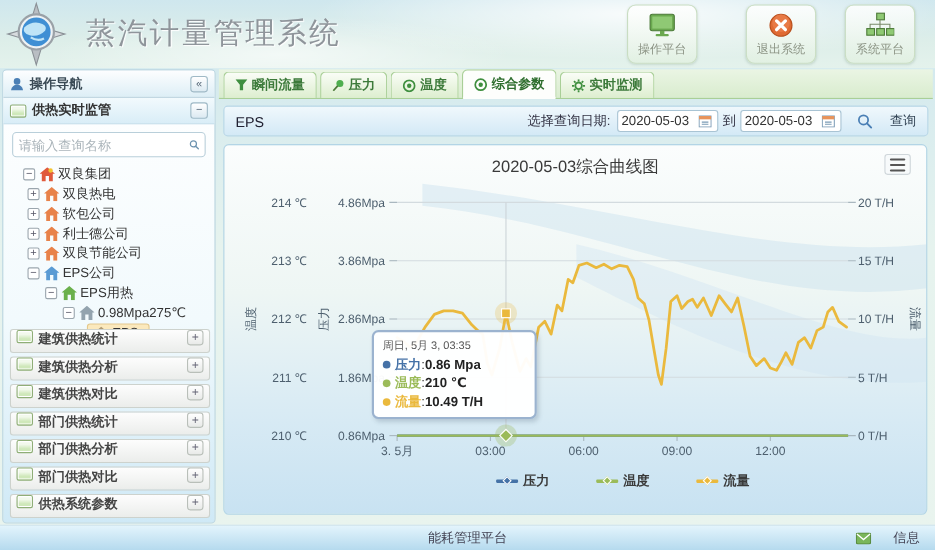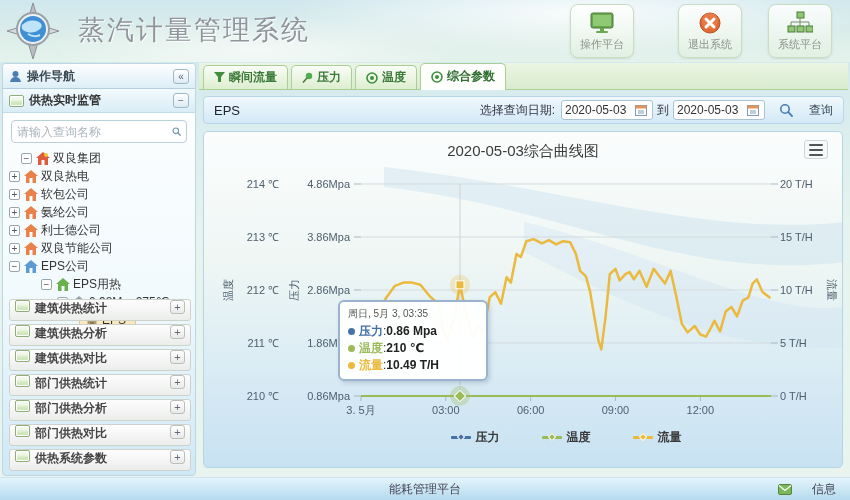--- a/index.html
+++ b/index.html
@@ -31,21 +31,21 @@
     font-size:10px;color:#567;display:flex;align-items:center;justify-content:center;cursor:pointer}
   .p-head{height:24px;display:flex;align-items:center;padding:0 6px;
     background:linear-gradient(180deg,#f2fafd,#d9edf7);border-bottom:1px solid #c2dcea;cursor:pointer}
   .p-head .txt{font-size:12px;font-weight:bold;color:#333;margin-left:5px;flex:1}
   .searchbox{margin:7px 8px 4px 8px;height:23px;background:#fff;border:1px solid #b9cfda;border-radius:4px;
     display:flex;align-items:center;padding:0 5px}
   .searchbox input{flex:1;border:none;outline:none;font-size:12px;color:#555;background:transparent}
   .searchbox input::placeholder{color:#aab4ba}
   .tree{padding:2px 0 4px 0}
   .trow{display:flex;align-items:center;height:18px;font-size:12px;color:#333;cursor:pointer;white-space:nowrap}
-  .lv0{padding-left:18px}.lv1{padding-left:6px}.lv3{padding-left:38px}.lv4{padding-left:54px}.lv5{padding-left:76px}
+  .lv0{padding-left:18px}.lv1{padding-left:22px}.lv3{padding-left:38px}.lv4{padding-left:54px}.lv5{padding-left:76px}
   .exp{width:11px;height:11px;border:1px solid #9aa5ad;background:#fff;border-radius:2px;margin-right:4px;
     font-size:10px;line-height:9px;text-align:center;color:#556;flex:none}
   .exp.minus::before{content:"−"} .exp.plus::before{content:"+"}
   .house{width:14px;height:13px;margin-right:3px;flex:none}
   .sel-chip{display:flex;align-items:center;background:#fbe9bd;border:1px solid #e3c88d;border-radius:3px;padding:0 5px;height:17px}
   .tlabel{padding-right:4px}
   .accwrap{position:absolute;left:2px;bottom:0;width:190px;padding-bottom:4px}
   .acc{height:22px;margin:3px 4px 0 4px;border:1px solid #cdd2cd;border-radius:3px;cursor:pointer;
     background:linear-gradient(180deg,#fdfdfd,#ebedeb);display:flex;align-items:flex-start;padding:0 5px}
   .acc .alabel{flex:1;font-size:12px;font-weight:bold;color:#444;margin-left:5px}
@@ -187,27 +187,20 @@
       <svg class="house" viewBox="0 0 14 13">
           <path d="M7 0 L14 6 H12 V13 H8.5 V8 H5.5 V13 H2 V6 H0 Z" fill="#e8824a"></path>
         </svg>
       <span class="tlabel">软包公司</span>
     </div>
     <div class="trow lv1">
       <span class="exp plus"></span>
       <svg class="house" viewBox="0 0 14 13">
           <path d="M7 0 L14 6 H12 V13 H8.5 V8 H5.5 V13 H2 V6 H0 Z" fill="#e8824a"></path>
         </svg>
-      <span class="tlabel">氨纶公司</span>
-    </div>
-    <div class="trow lv1">
-      <span class="exp plus"></span>
-      <svg class="house" viewBox="0 0 14 13">
-          <path d="M7 0 L14 6 H12 V13 H8.5 V8 H5.5 V13 H2 V6 H0 Z" fill="#e8824a"></path>
-        </svg>
       <span class="tlabel">利士德公司</span>
     </div>
     <div class="trow lv1">
       <span class="exp plus"></span>
       <svg class="house" viewBox="0 0 14 13">
           <path d="M7 0 L14 6 H12 V13 H8.5 V8 H5.5 V13 H2 V6 H0 Z" fill="#e8824a"></path>
         </svg>
       <span class="tlabel">双良节能公司</span>
     </div>
     <div class="trow lv1">
@@ -310,20 +303,31 @@
         <span>温度</span>
     </div>
     <div class="tab active">
       <span class="ticon">
         <svg width="12" height="12" viewBox="0 0 12 12">
             <circle cx="6" cy="6" r="5" fill="none" stroke="#3f8f3f" stroke-width="1.6"></circle>
             <circle cx="6" cy="6" r="2" fill="#3f8f3f"></circle>
           </svg>
       </span>
         <span>综合参数</span>
+    </div>
+    <div class="tab">
+      <span class="ticon">
+        <svg width="12" height="12" viewBox="0 0 12 12">
+            <circle cx="6" cy="6" r="3" fill="none" stroke="#3f8f3f" stroke-width="1.6"></circle>
+            <g stroke="#3f8f3f" stroke-width="1.6">
+              <path d="M6 0 V2 M6 10 V12 M0 6 H2 M10 6 H12 M1.8 1.8 L3.2 3.2 M8.8 8.8 L10.2 10.2 M10.2 1.8 L8.8 3.2 M3.2 8.8 L1.8 10.2"></path>
+            </g>
+          </svg>
+      </span>
+        <span>实时监测</span>
     </div>
   </div>
 
   <div class="epsbar">
     <span class="ptitle">EPS</span>
     <span class="dlabel">选择查询日期:</span>
     <span class="dateinput">
       <input value="2020-05-03" style="">
       <svg width="12" height="12" viewBox="0 0 12 12">
           <rect x="0.5" y="1.5" width="11" height="10" fill="#fff" stroke="#7a9ab5"></rect>

